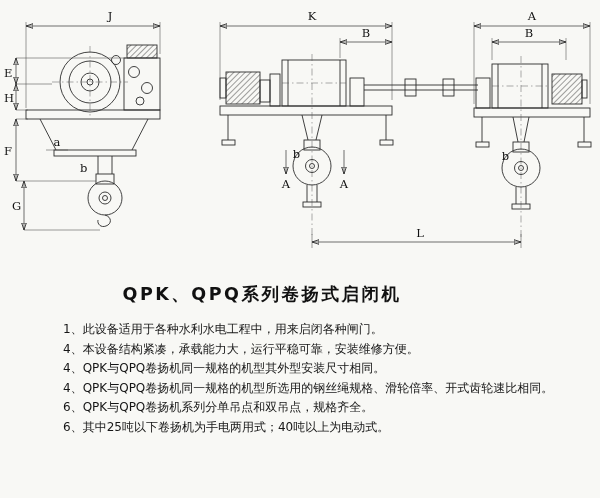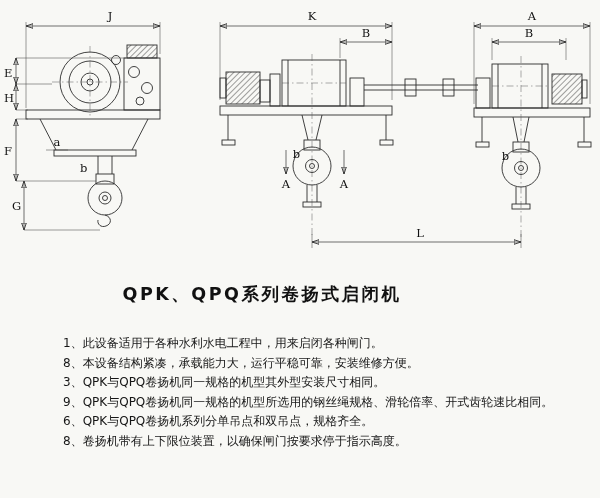--- a/index.html
+++ b/index.html
@@ -18,21 +18,21 @@
   .drawing .hatch{fill:url(#hatch);}
   .drawing text{
     stroke:none;fill:#111;
     font-family:"DejaVu Serif",serif;font-size:11.5px;
   }
   .title{
     margin-top:24px;text-align:center;transform:translateX(-38px);
     font-size:17.5px;font-weight:bold;letter-spacing:2.5px;color:#111;
   }
   .notes{
-    margin-top:28px;padding-left:63px;padding-right:18px;
+    margin-top:14px;padding-left:63px;padding-right:18px;
   }
   .note-line{
     font-size:12px;line-height:19.6px;white-space:nowrap;color:#161616;
   }
 </style>
 </head>
 <body>
 
 <div class="page">
 
@@ -193,20 +193,20 @@
       <line class="thin" x1="521" y1="234" x2="521" y2="248"></line>
       <line class="dim" x1="312" y1="242" x2="521" y2="242" marker-start="url(#ar)" marker-end="url(#ar)"></line>
       <text x="420" y="237" text-anchor="middle">L</text>
     </g>
   </svg>
 
   <div class="title">QPK、QPQ系列卷扬式启闭机</div>
 
   <div class="notes">
     <div class="note-line">1、此设备适用于各种水利水电工程中，用来启闭各种闸门。</div>
-    <div class="note-line">8、本设备结构紧凑，承载能力大，运行平稳可靠，安装维修方便。</div>
-    <div class="note-line">3、QPK与QPQ卷扬机同一规格的机型其外型安装尺寸相同。</div>
-    <div class="note-line">9、QPK与QPQ卷扬机同一规格的机型所选用的钢丝绳规格、滑轮倍率、开式齿轮速比相同。</div>
+    <div class="note-line">4、本设备结构紧凑，承载能力大，运行平稳可靠，安装维修方便。</div>
+    <div class="note-line">4、QPK与QPQ卷扬机同一规格的机型其外型安装尺寸相同。</div>
+    <div class="note-line">4、QPK与QPQ卷扬机同一规格的机型所选用的钢丝绳规格、滑轮倍率、开式齿轮速比相同。</div>
     <div class="note-line">6、QPK与QPQ卷扬机系列分单吊点和双吊点，规格齐全。</div>
-    <div class="note-line">8、卷扬机带有上下限位装置，以确保闸门按要求停于指示高度。</div>
+    <div class="note-line">6、其中25吨以下卷扬机为手电两用式；40吨以上为电动式。</div>
   </div>
 
 </div>
 
 </body></html>

